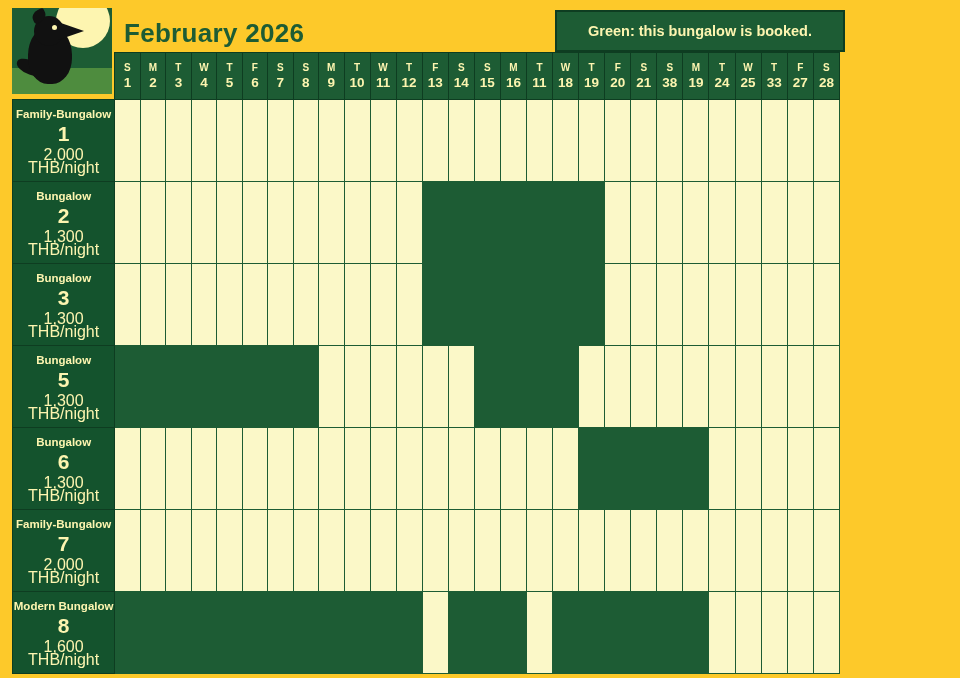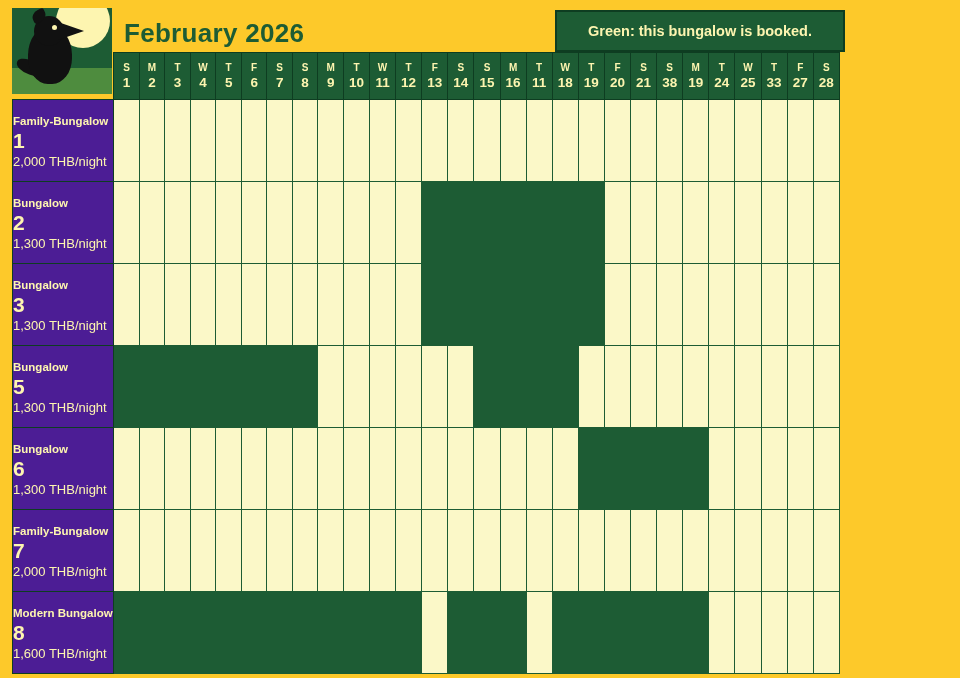--- a/index.html
+++ b/index.html
@@ -146,41 +146,42 @@
   table.cal {
     border-collapse: collapse;
     table-layout: fixed;
   }
   table.cal td, table.cal th {
     padding: 0;
     margin: 0;
   }
   .rowhead {
     width: 104px;
-    background: #4c1d95;
+    background: #14532d;
     border: 1px solid #0e3d21;
     color: #fdf5b0;
+    text-align: center;
     vertical-align: middle;
     height: 81px;
   }
   .rowhead .rname {
     font-size: 11.5px;
     font-weight: bold;
     line-height: 14px;
     display: block;
   }
   .rowhead .rnum {
     font-size: 21px;
     font-weight: bold;
     line-height: 24px;
     display: block;
     margin: 1px 0 2px 0;
   }
   .rowhead .rprice {
-    font-size: 13px;
+    font-size: 16px;
     line-height: 13px;
     display: block;
   }
   .corner {
     width: 104px;
     height: 46px;
     background: transparent;
     border: none;
   }
   .dayhead {

